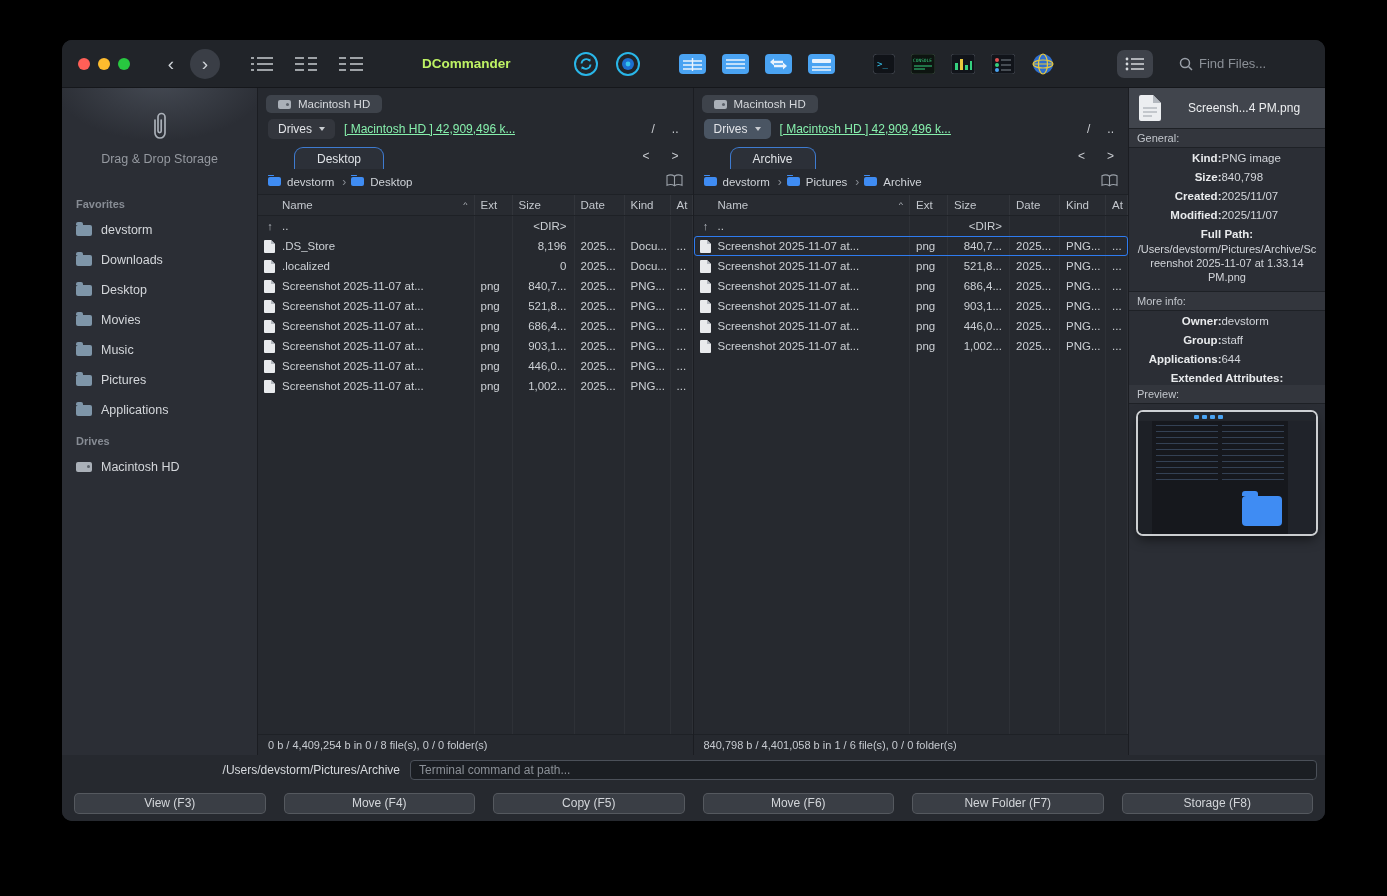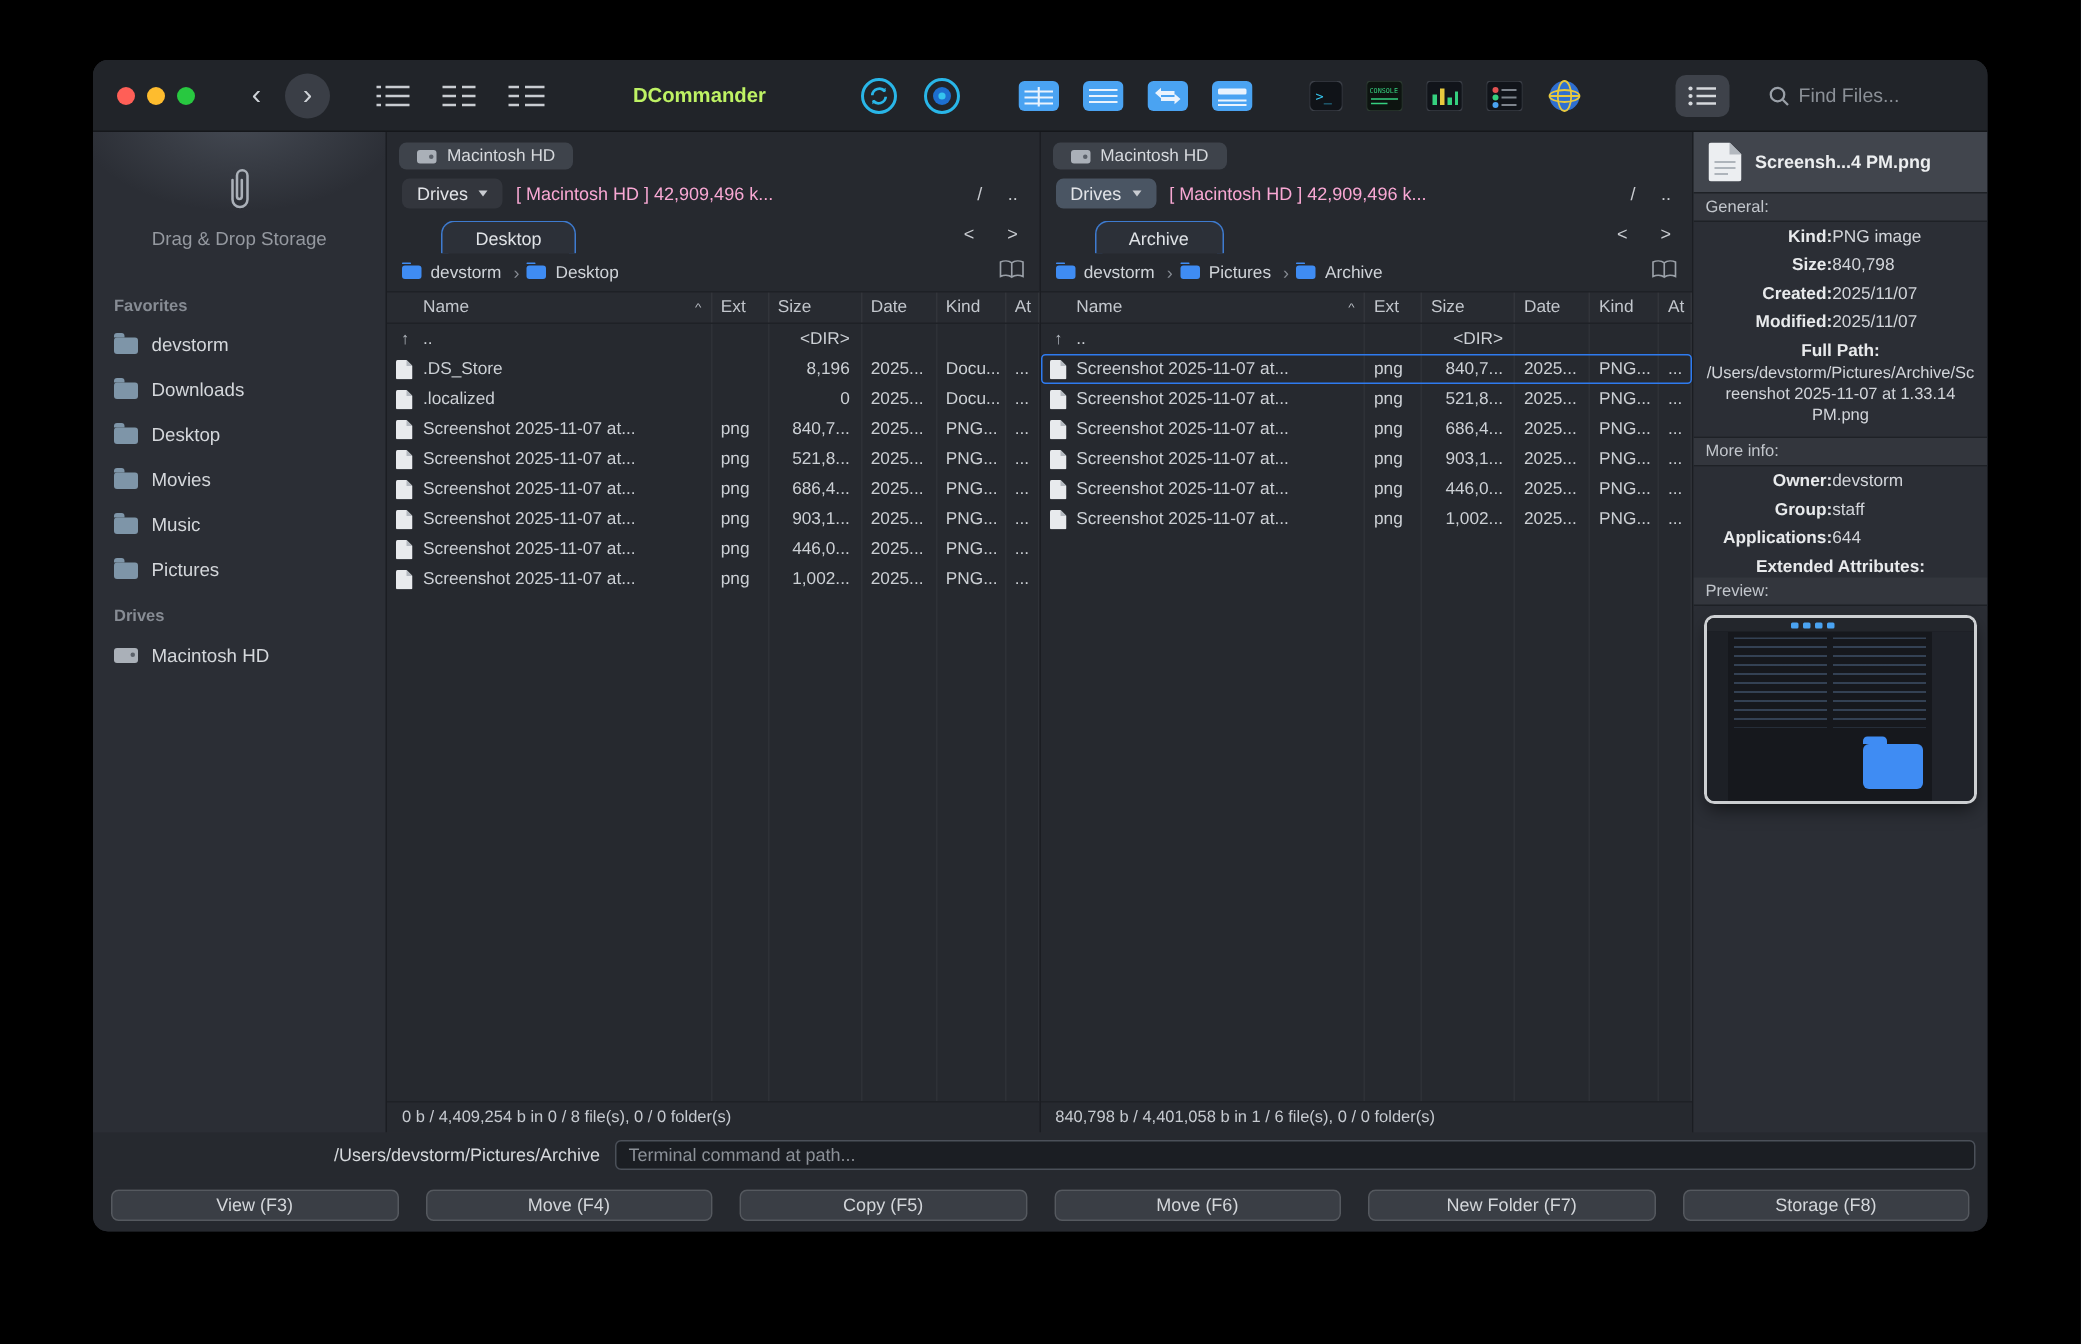--- a/index.html
+++ b/index.html
@@ -56,21 +56,21 @@
   
   .pane { flex:1 1 0; min-width:0; background:#26292f; border-right:1px solid #1b1d22; display:flex; flex-direction:column;
     --cols: minmax(0,1fr) 38px 62px 50px 46px 22px; }
   .vol-row { flex:0 0 27px; display:flex; align-items:center; padding:5px 8px 0; }
   .vol-pill { display:flex; align-items:center; gap:7px; background:#3e434b; border-radius:5px; padding:3px 12px; font-size:11.5px; color:#d6d9dd; border:none; }
   .vol-pill .drive-ico { width:13px; height:9px; flex-basis:13px; }
   .path-row { flex:0 0 27px; display:flex; align-items:center; gap:9px; padding:0 10px; }
   .drives-dd { display:flex; align-items:center; gap:7px; border-radius:5px; padding:3px 10px; font-size:12px; color:#e2e4e8; border:none; background:#33363d; }
   .drives-dd.active { background:#4a5563; }
   .chev { width:0; height:0; border-left:3.5px solid transparent; border-right:3.5px solid transparent; border-top:4.5px solid #c9ccd1; }
-  .vol-info { font-size:12px; color:#f9a8d4; white-space:nowrap; overflow:hidden; }
+  .vol-info { font-size:12px; color:#86efac; white-space:nowrap; overflow:hidden;text-decoration:underline; }
   .txt-btn { background:none; border:none; color:#c9ccd1; font-size:12px; padding:2px 4px; cursor:pointer; font-family:"Liberation Sans", sans-serif; }
   .push { margin-left:auto; }
   .tab-row { flex:0 0 27px; display:flex; align-items:flex-end; padding:0 10px; }
   .tab { margin-left:26px; padding:4px 22px 3px; font-size:12px; color:#dfe2e6; background:#2c3038;
     border:1px solid #3e7bd0; border-bottom:none; border-radius:9px 9px 0 0; }
   .tabnav { margin-left:auto; display:flex; gap:14px; align-items:center; padding-bottom:4px; }
   .crumb-row { flex:0 0 25px; display:flex; align-items:center; padding:0 10px; }
   .crumbs { display:flex; align-items:center; gap:5px; overflow:hidden; }
   .crumb { display:flex; align-items:center; gap:6px; font-size:11.5px; color:#cfd3d8; white-space:nowrap; }
   .crumb .sep { color:#868b93; font-size:12px; margin-left:2px; }
@@ -93,21 +93,21 @@
   .cell.sizec { text-align:right; padding-right:8px; padding-left:0; }
   .icon-up, .icon-doc { display:none; flex:0 0 12px; text-align:center; }
   .frow[data-icon="up"] .icon-up { display:inline-block; color:#b4b9c0; font-size:11px; }
   .frow[data-icon="file"] .icon-doc { display:inline-flex; }
   .nm { overflow:hidden; text-overflow:ellipsis; }
 
   .status { flex:0 0 21px; display:flex; align-items:center; padding:0 10px; font-size:11px; color:#c6cad0; border-top:1px solid #1e2126; }
 
   
   .infopanel { flex:0 0 196px; background:#2b2e35; display:flex; flex-direction:column; overflow:hidden; font-size:11.5px; }
-  .file-head { background:#41454d; display:flex; align-items:center; gap:9px; padding:7px 10px; flex:0 0 auto;font-weight:bold; }
+  .file-head { background:#41454d; display:flex; align-items:center; gap:27px; padding:7px 10px; flex:0 0 auto; }
   .file-head .fname { font-size:12px; color:#eceef0; overflow:hidden; white-space:nowrap; text-overflow:ellipsis; }
   .isec { background:#33363d; border-top:1px solid #1e2126; border-bottom:1px solid #1e2126; padding:3px 8px; font-size:11px; color:#c2c6cc; }
   .ifield { display:grid; grid-template-columns:47% 1fr; gap:0; padding:3.5px 6px; align-items:baseline; }
   .ilabel { font-weight:bold; color:#e8eaec; text-align:right; white-space:nowrap; }
   .ival { color:#d2d5da; overflow:hidden; white-space:nowrap; text-overflow:ellipsis; }
   .center-label { font-weight:bold; color:#e8eaec; text-align:center; padding:4px 0 1px; }
   .fullpath { text-align:center; color:#d2d5da; font-size:11px; line-height:14px; padding:1px 8px 7px; word-break:break-word; }
   .attrs { height:52px; overflow:hidden; padding:2px 8px 0; border-bottom:1px solid #1e2126; }
   .attr-line { font-size:10.5px; line-height:14px; color:#d2d5da; white-space:nowrap; overflow:hidden; }
 
@@ -356,20 +356,24 @@
             <span>Movies</span>
           </div>
           <div class="side-item">
             <span class="folder"></span>
             <span>Music</span>
           </div>
           <div class="side-item">
             <span class="folder"></span>
             <span>Pictures</span>
           </div>
+          <div class="side-item">
+            <span class="folder"></span>
+            <span>Applications</span>
+          </div>
         </div>
       <div class="sec-label">Drives</div>
       <div>
 
       <div class="side-item">
             <span class="drive-ico"></span>
             <span>Macintosh HD</span>
           </div>
         </div>
     </aside>

